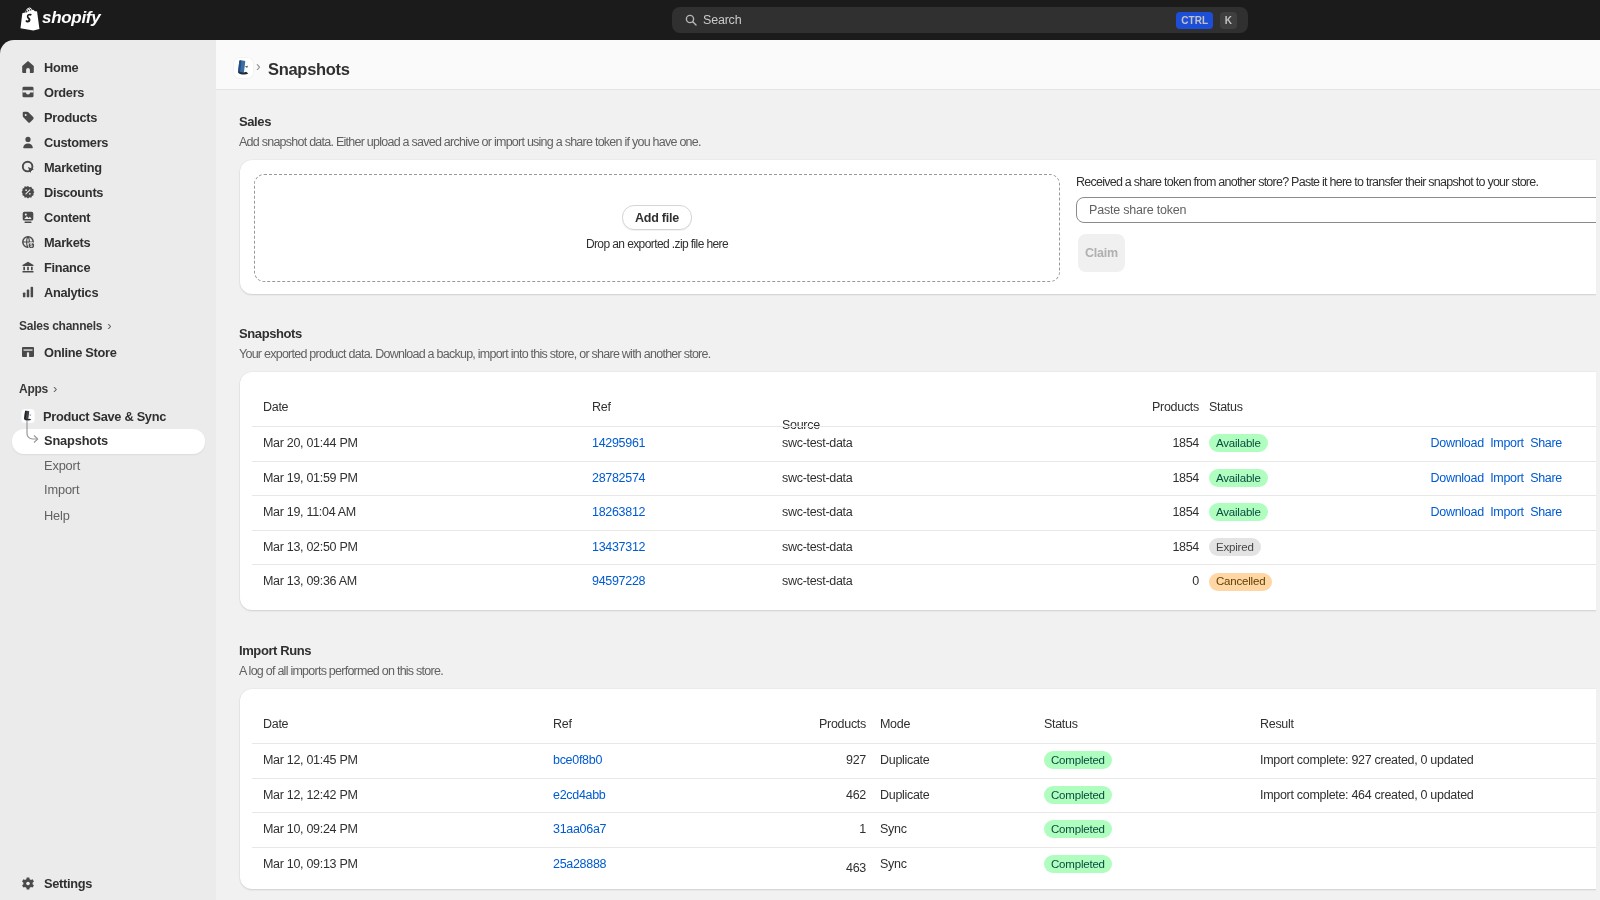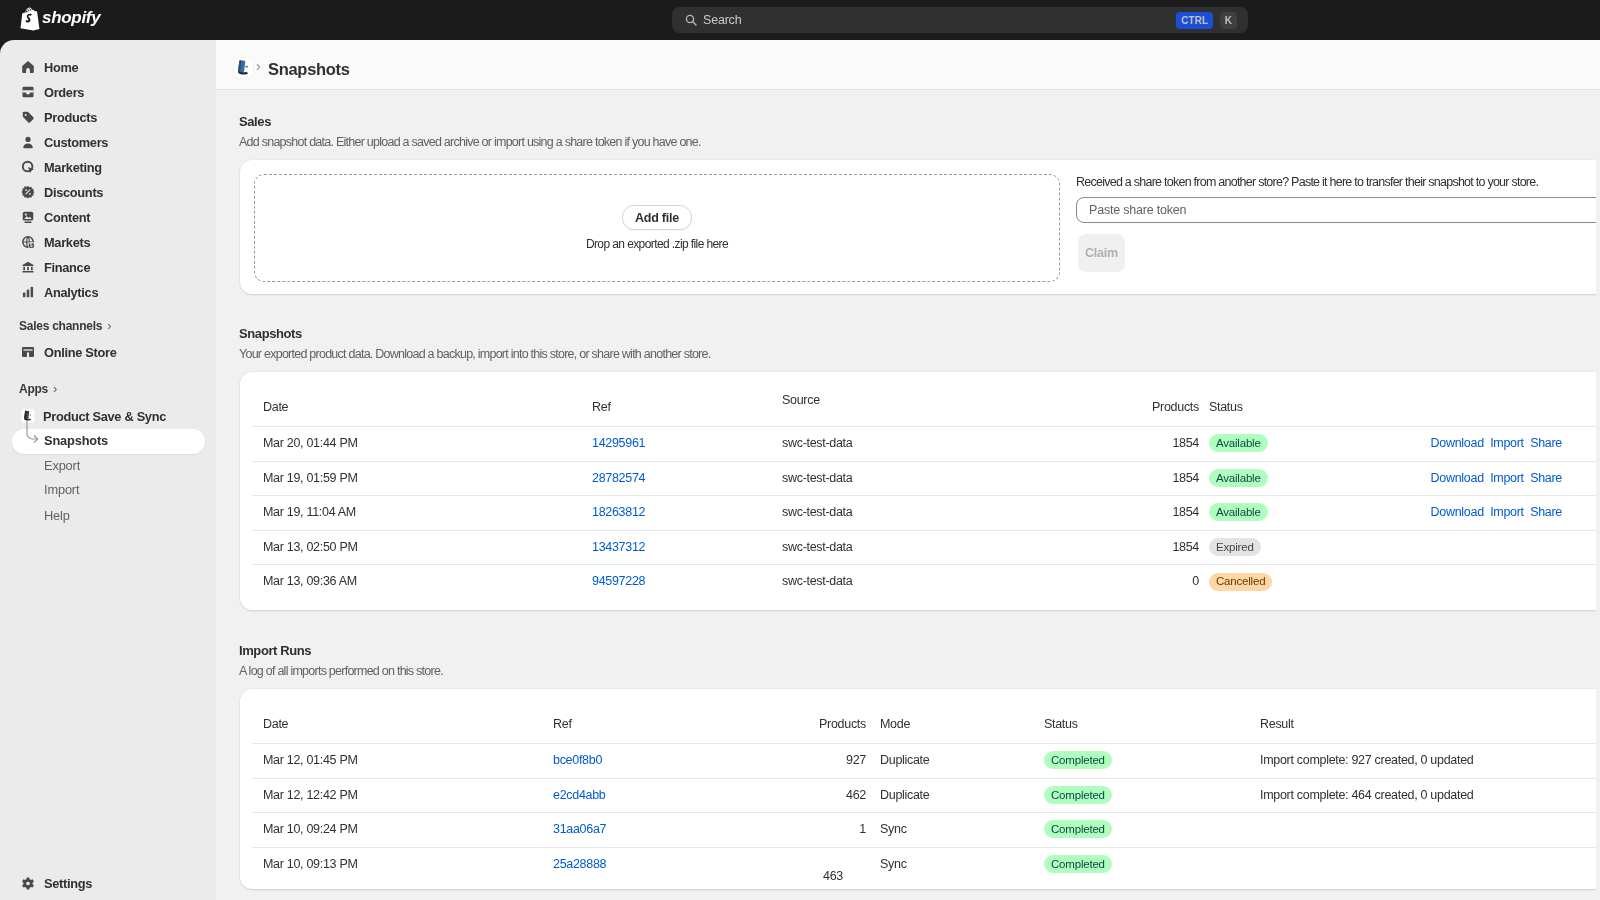--- a/index.html
+++ b/index.html
@@ -193,21 +193,21 @@
         <div class="abs" style="left:836px;top:37px;width:545px;height:26px;border:1px solid #8a8a8a;border-radius:8px;background:#fff;display:flex;align-items:center;padding-left:12px;font-size:12.5px;color:#616161;letter-spacing:-.2px">Paste share token</div>
         <div class="abs" style="left:838px;top:74px;width:47px;height:38px;border-radius:8px;background:#f0f0f0;color:#b0b0b0;font-size:12.5px;font-weight:700;display:flex;align-items:center;justify-content:center;letter-spacing:-.2px">Claim</div>
       </div>
 
       <div class="h2" style="top:286px">Snapshots</div>
       <div class="sub" style="top:306px">Your exported product data. Download a backup, import into this store, or share with another store.</div>
       <div class="card" style="top:332px;height:238px">
         <div class="hrow">
           <span style="left:23px;top:27px">Date</span>
           <span style="left:352px;top:27px">Ref</span>
-          <span style="left:542px;top:20px">Source</span>
+          <span style="left:542px;top:45px">Source</span>
           <span style="left:850px;top:27px;width:109px;text-align:right">Products</span>
           <span style="left:969px;top:27px">Status</span>
         </div>
         <div class="divl" style="top:54px"></div>
         <div class="trow" style="top:54px">
           <span style="left:23px;top:0">Mar 20, 01:44 PM</span>
           <span style="left:352px;top:0"><a class="lnk" href="#">14295961</a></span>
           <span style="left:542px;top:0">swc-test-data</span>
           <span style="left:850px;top:0;width:109px;text-align:right">1854</span>
           <span class="cbox" style="left:969px;top:0">
@@ -299,21 +299,21 @@
           <span style="left:560px;top:0;width:66px;text-align:right">1</span>
           <span style="left:640px;top:0">Sync</span>
           <span class="cbox" style="left:804px;top:0">
               <i class="bdg b-ok" style="font-style:normal">Completed</i>
             </span>
         </div>
         <div class="divl" style="top:157.8px"></div>
         <div class="trow" style="top:157.8px">
           <span style="left:23px;top:0">Mar 10, 09:13 PM</span>
           <span style="left:313px;top:0"><a class="lnk" href="#">25a28888</a></span>
-          <span style="left:560px;top:12px;width:66px;text-align:center">463</span>
+          <span style="left:560px;top:4px;width:66px;text-align:right">463</span>
           <span style="left:640px;top:0">Sync</span>
           <span class="cbox" style="left:804px;top:0">
               <i class="bdg b-ok" style="font-style:normal">Completed</i>
             </span>
         </div>
       </div>
     </div>
     <div id="rstrip" style="position:absolute;right:0;top:50px;width:4px;height:810px;background:#f1f1f1"></div>
   </div>
 </div>

